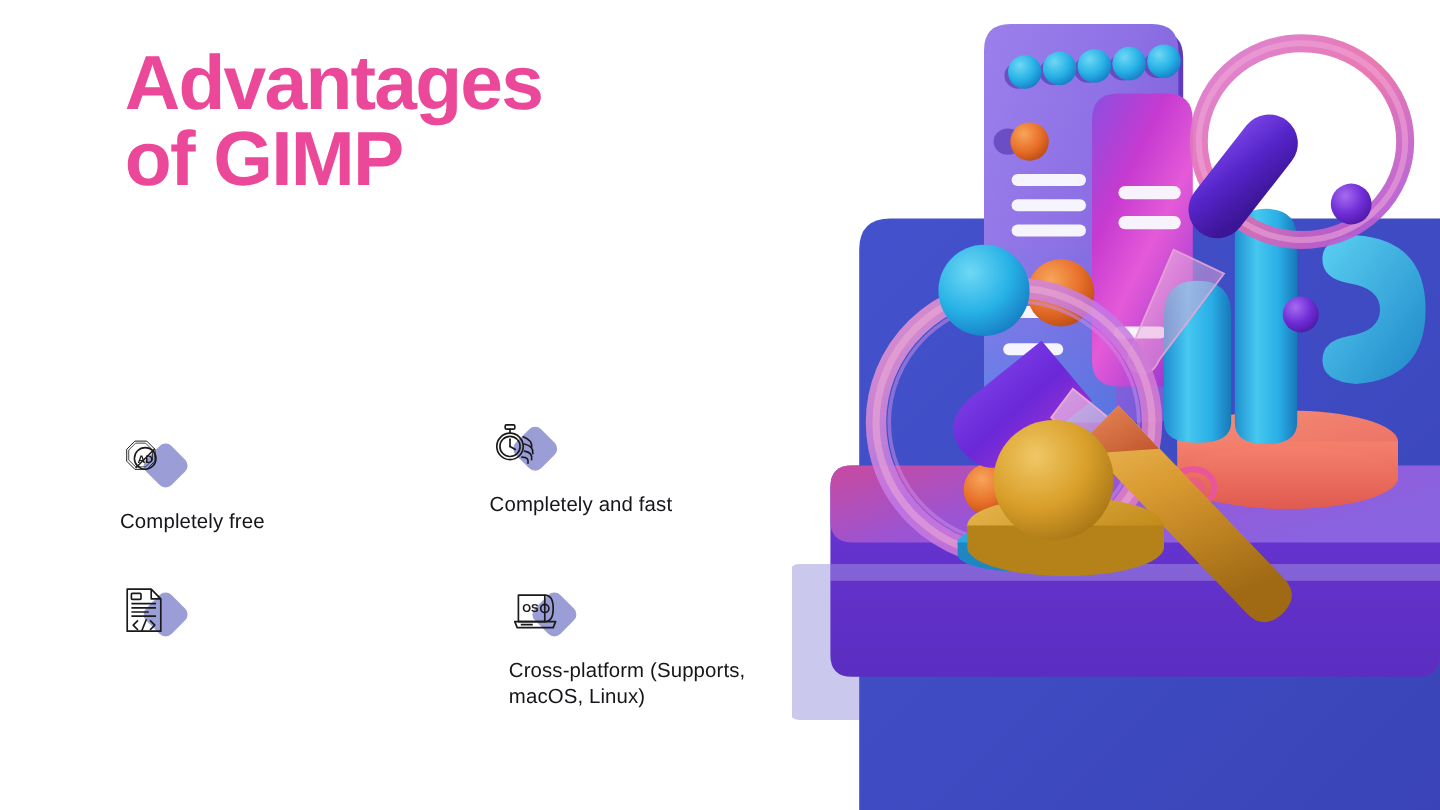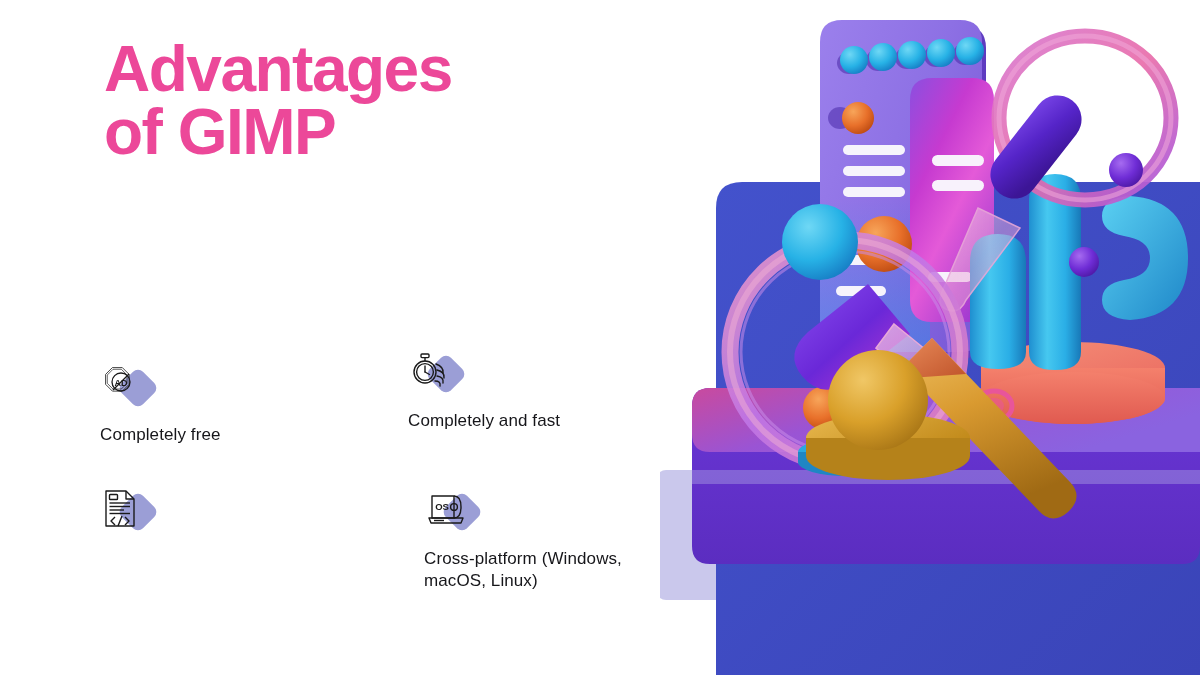--- a/index.html
+++ b/index.html
@@ -154,21 +154,21 @@
             <path d="M8 10 h22 v22 H8 Z"></path>
             <path d="M30 10 q7 0 7 11 q0 11 -7 11"></path>
             <circle cx="30" cy="21" r="3.4"></circle>
             <path d="M5 32 h34 l-2 5 H7 Z"></path>
             <line x1="10" y1="34.5" x2="20" y2="34.5"></line>
           </g>
           <text x="18" y="24" font-family="'Liberation Sans',sans-serif" font-size="9.5" font-weight="bold" fill="#1a1a1a" text-anchor="middle">OS</text>
         </svg>
       </div>
     </div>
-    <div class="feat-label">Cross-platform (Windows,
+    <div class="feat-label">Cross-platform (Supports,
 macOS, Linux)</div>
   </div>
 
 </div>
 
 <div class="illus">
 <svg width="540" height="675" viewBox="0 0 540 675">
   <defs>
     <linearGradient id="gBackdrop" x1="0" y1="0" x2="1" y2="1">
       <stop offset="0" stop-color="#4352cc"></stop>

